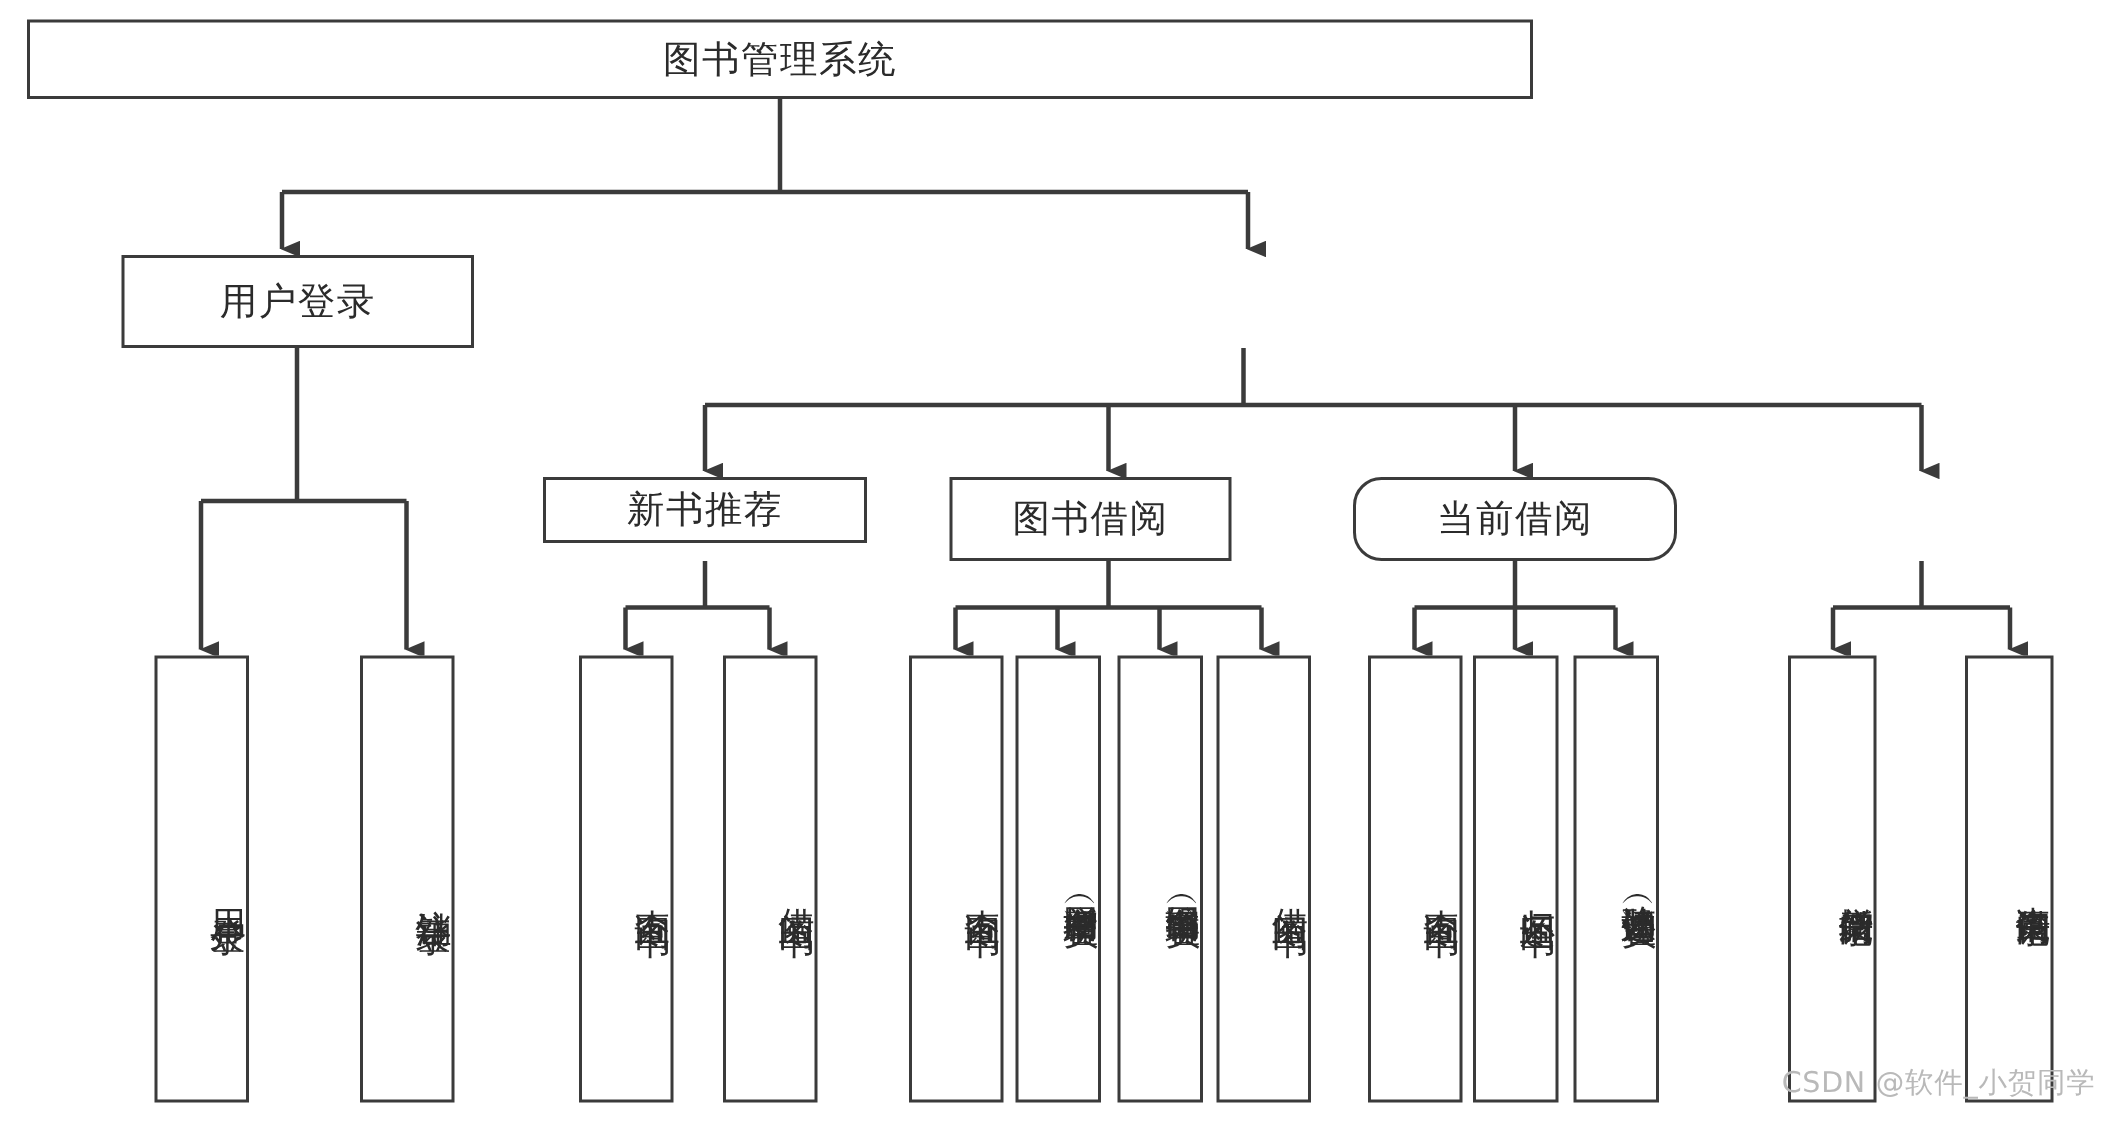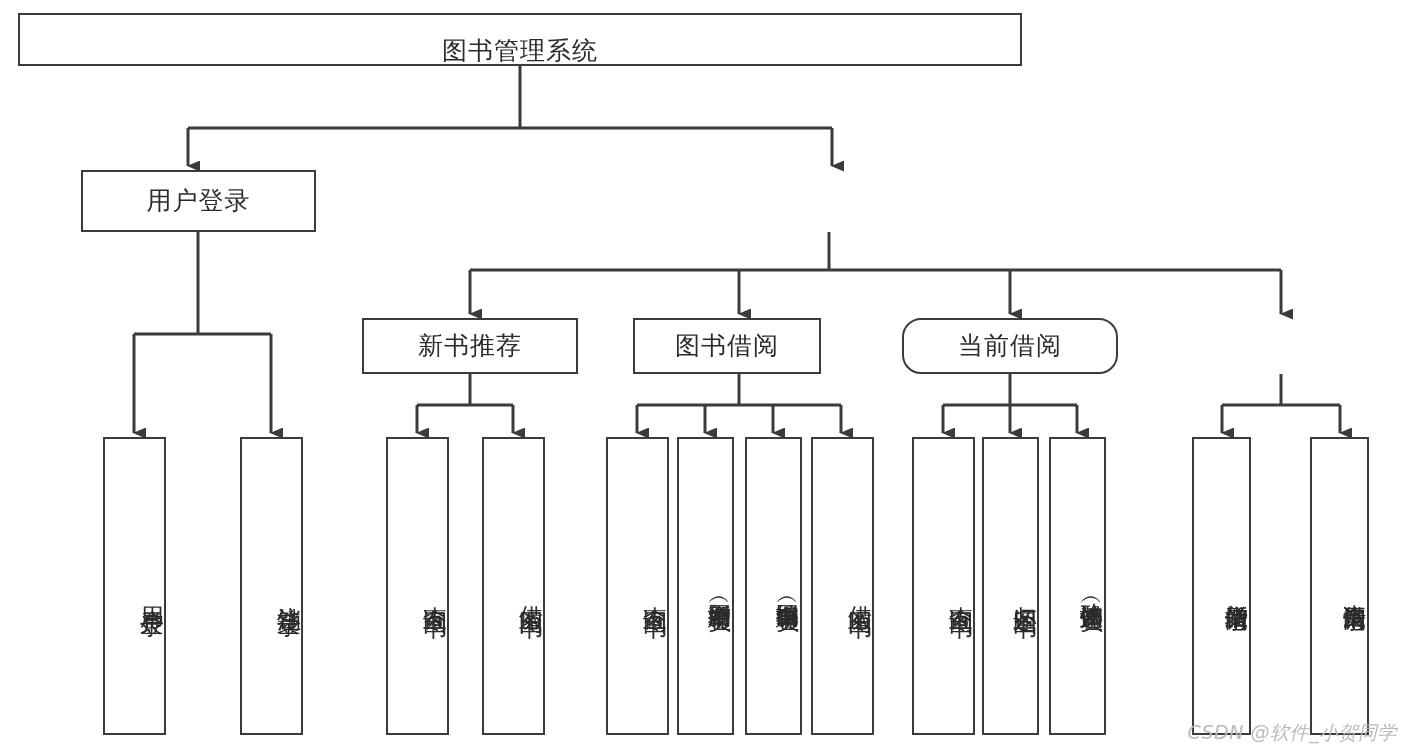--- a/index.html
+++ b/index.html
@@ -37,21 +37,20 @@
     color: #2b2b2b;
     z-index: 2;
   }
   .node.horiz {
     font-size: 25px;
     letter-spacing: 1px;
     line-height: 1.1;
   }
   .node.root {
     font-size: 25px;
-    align-items: flex-end;
   }
   .node.vert {
     writing-mode: vertical-rl;
     text-orientation: upright;
     font-size: 24px;
     letter-spacing: 3px;
     padding-top: 14px;
     align-items: flex-start;
     justify-content: center;
     line-height: 1.05;
@@ -60,27 +59,26 @@
     font-size: 23px;
     letter-spacing: 1px;
     padding-top: 6px;
   }
   .label {
     display: block;
   }
   #watermark {
     position: absolute;
     right: 8px;
-    bottom: 1px;
+    bottom: 12px;
     font-size: 19px;
     color: #b9b9b9;
     z-index: 5;
     white-space: nowrap;
     letter-spacing: 0.5px;
-    font-style: italic;
   }
 </style>
 </head>
 <body>
 
 <div id="canvas">
 
   <svg id="edges" viewBox="0 0 1405 747" width="1405" height="747">
     <defs>
       <marker id="arw" markerWidth="11" markerHeight="13" refX="5.5" refY="12" orient="auto" markerUnits="userSpaceOnUse">
@@ -132,21 +130,21 @@
   </svg>
 
   <div class="node root horiz" style="left:18px; top:13px; width:1004px; height:53px;">
     <span class="label">图书管理系统</span>
   </div>
 
   <div class="node horiz" style="left:81px; top:170px; width:235px; height:62px;">
     <span class="label">用户登录</span>
   </div>
 
-  <div class="node horiz" style="left:362px; top:318px; width:216px; height:56px;">
+  <div class="node horiz" style="left:362px; top:318px; width:216px; height:44px;">
     <span class="label">新书推荐</span>
   </div>
   <div class="node horiz" style="left:633px; top:318px; width:188px; height:56px;">
     <span class="label">图书借阅</span>
   </div>
   <div class="node horiz" style="left:902px; top:318px; width:216px; height:56px;border-radius:19px;">
     <span class="label">当前借阅</span>
   </div>
 
   <div class="node vert" style="left:103px; top:437px; width:63px; height:298px;">

